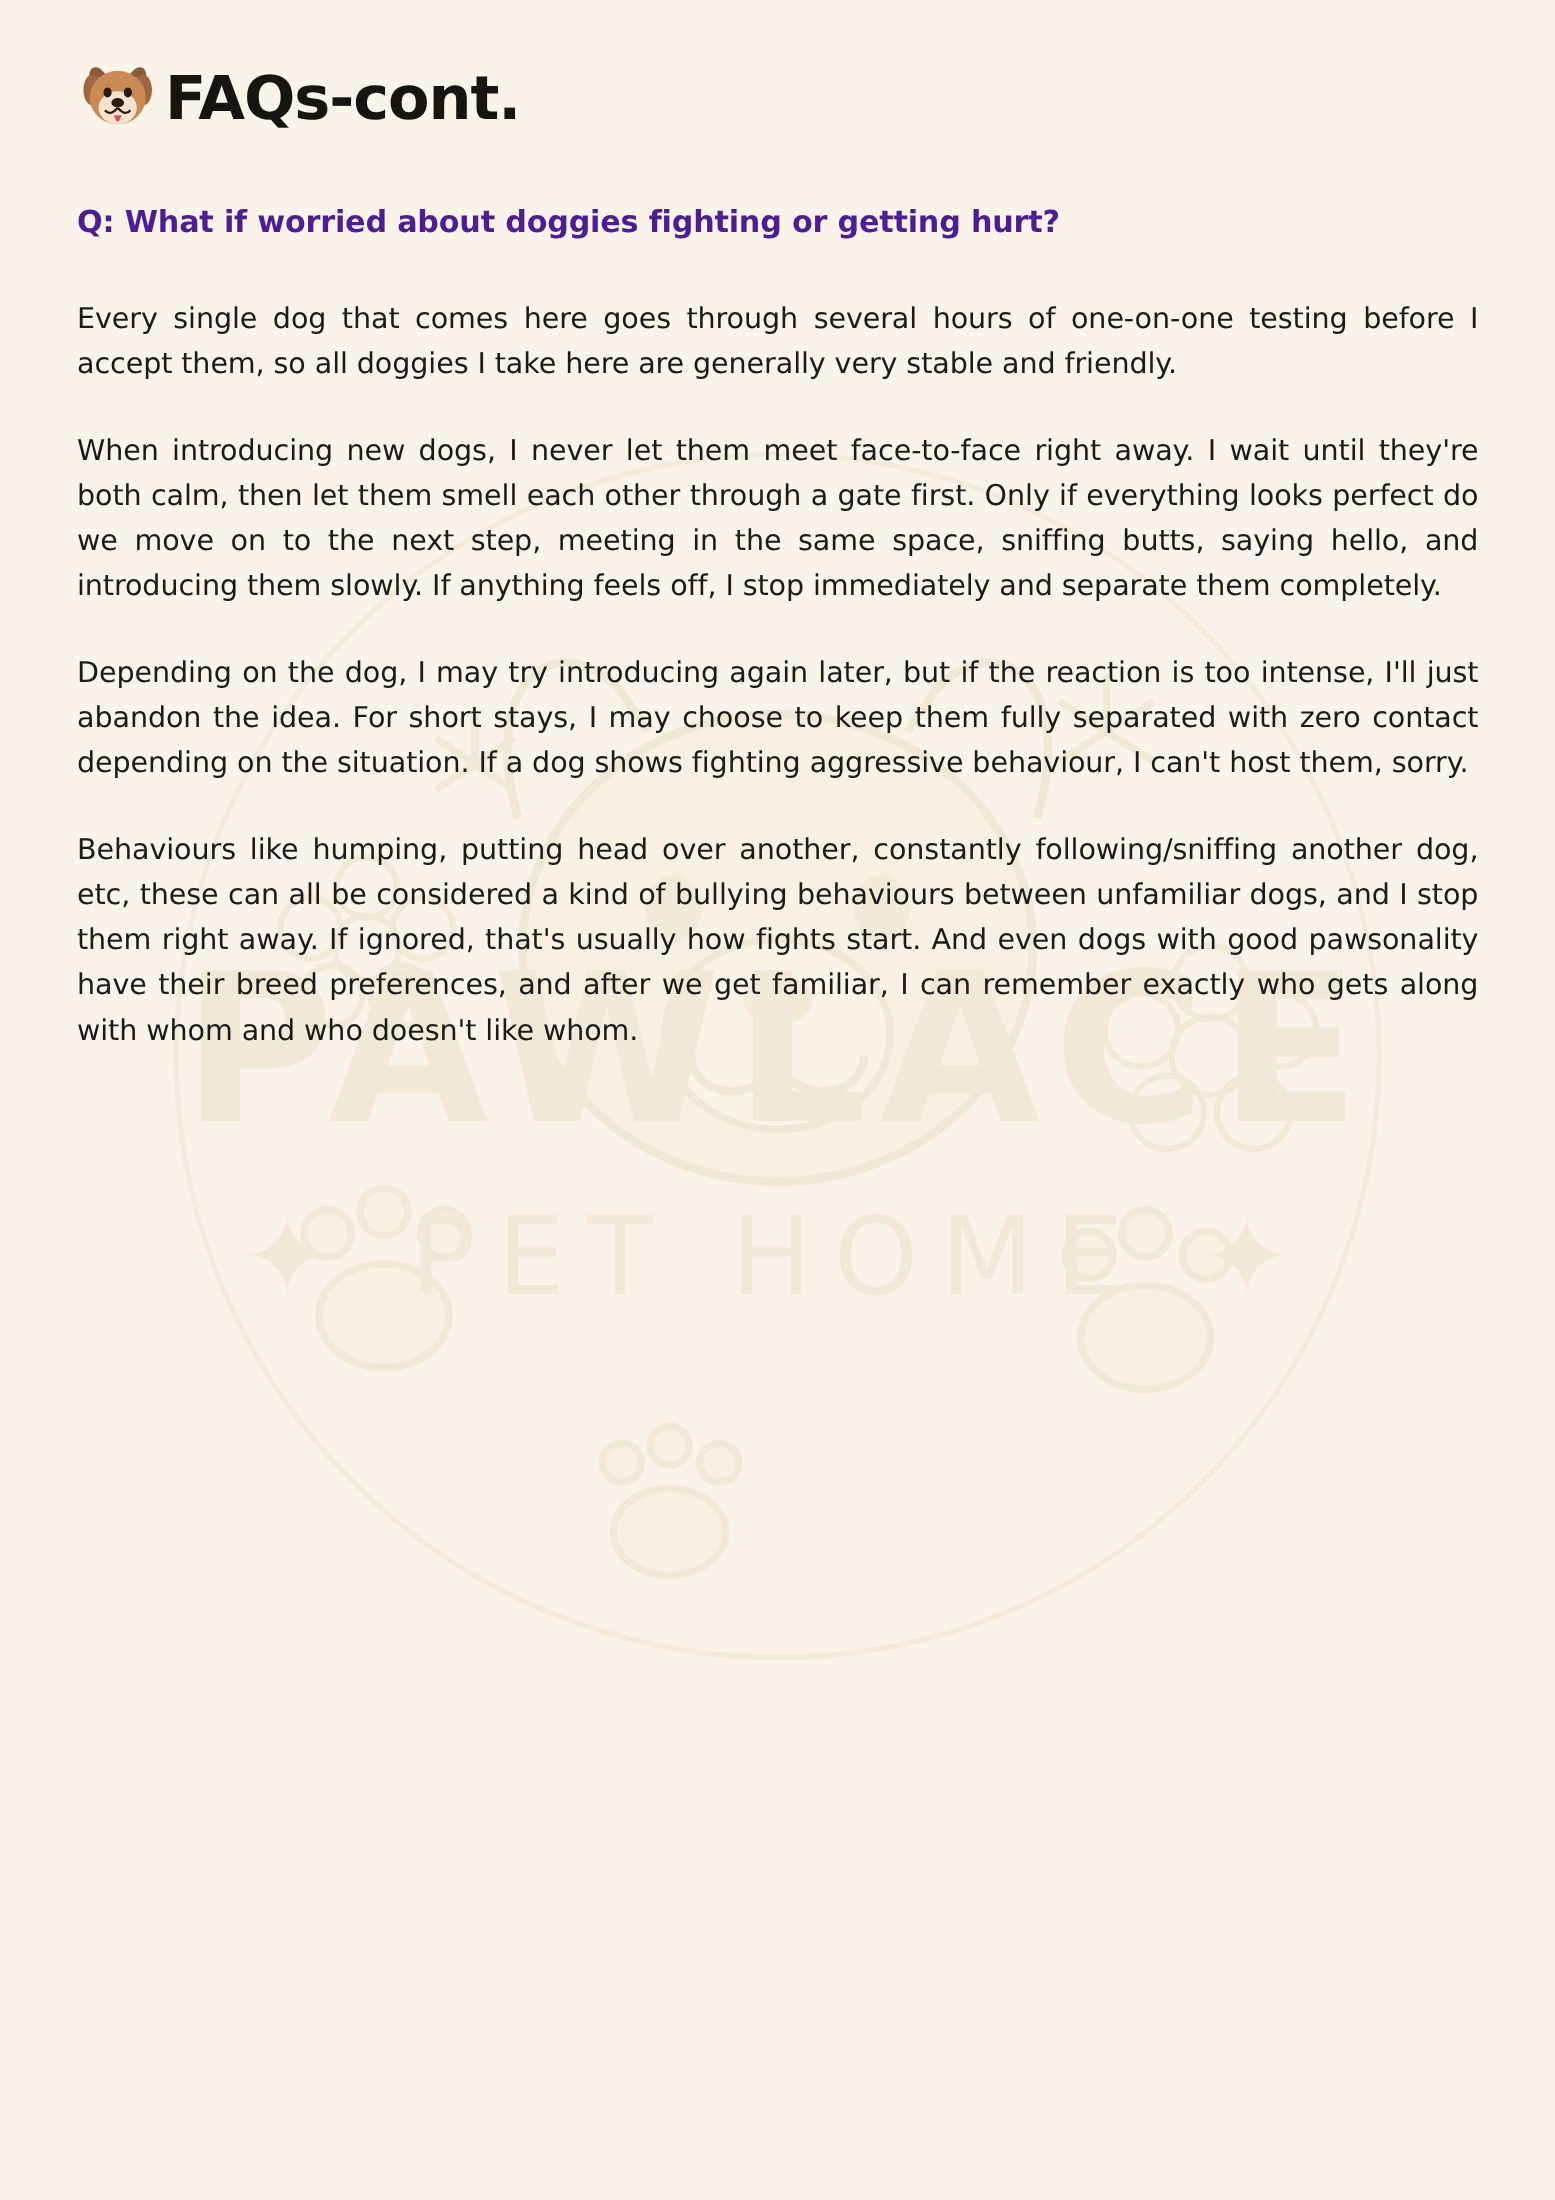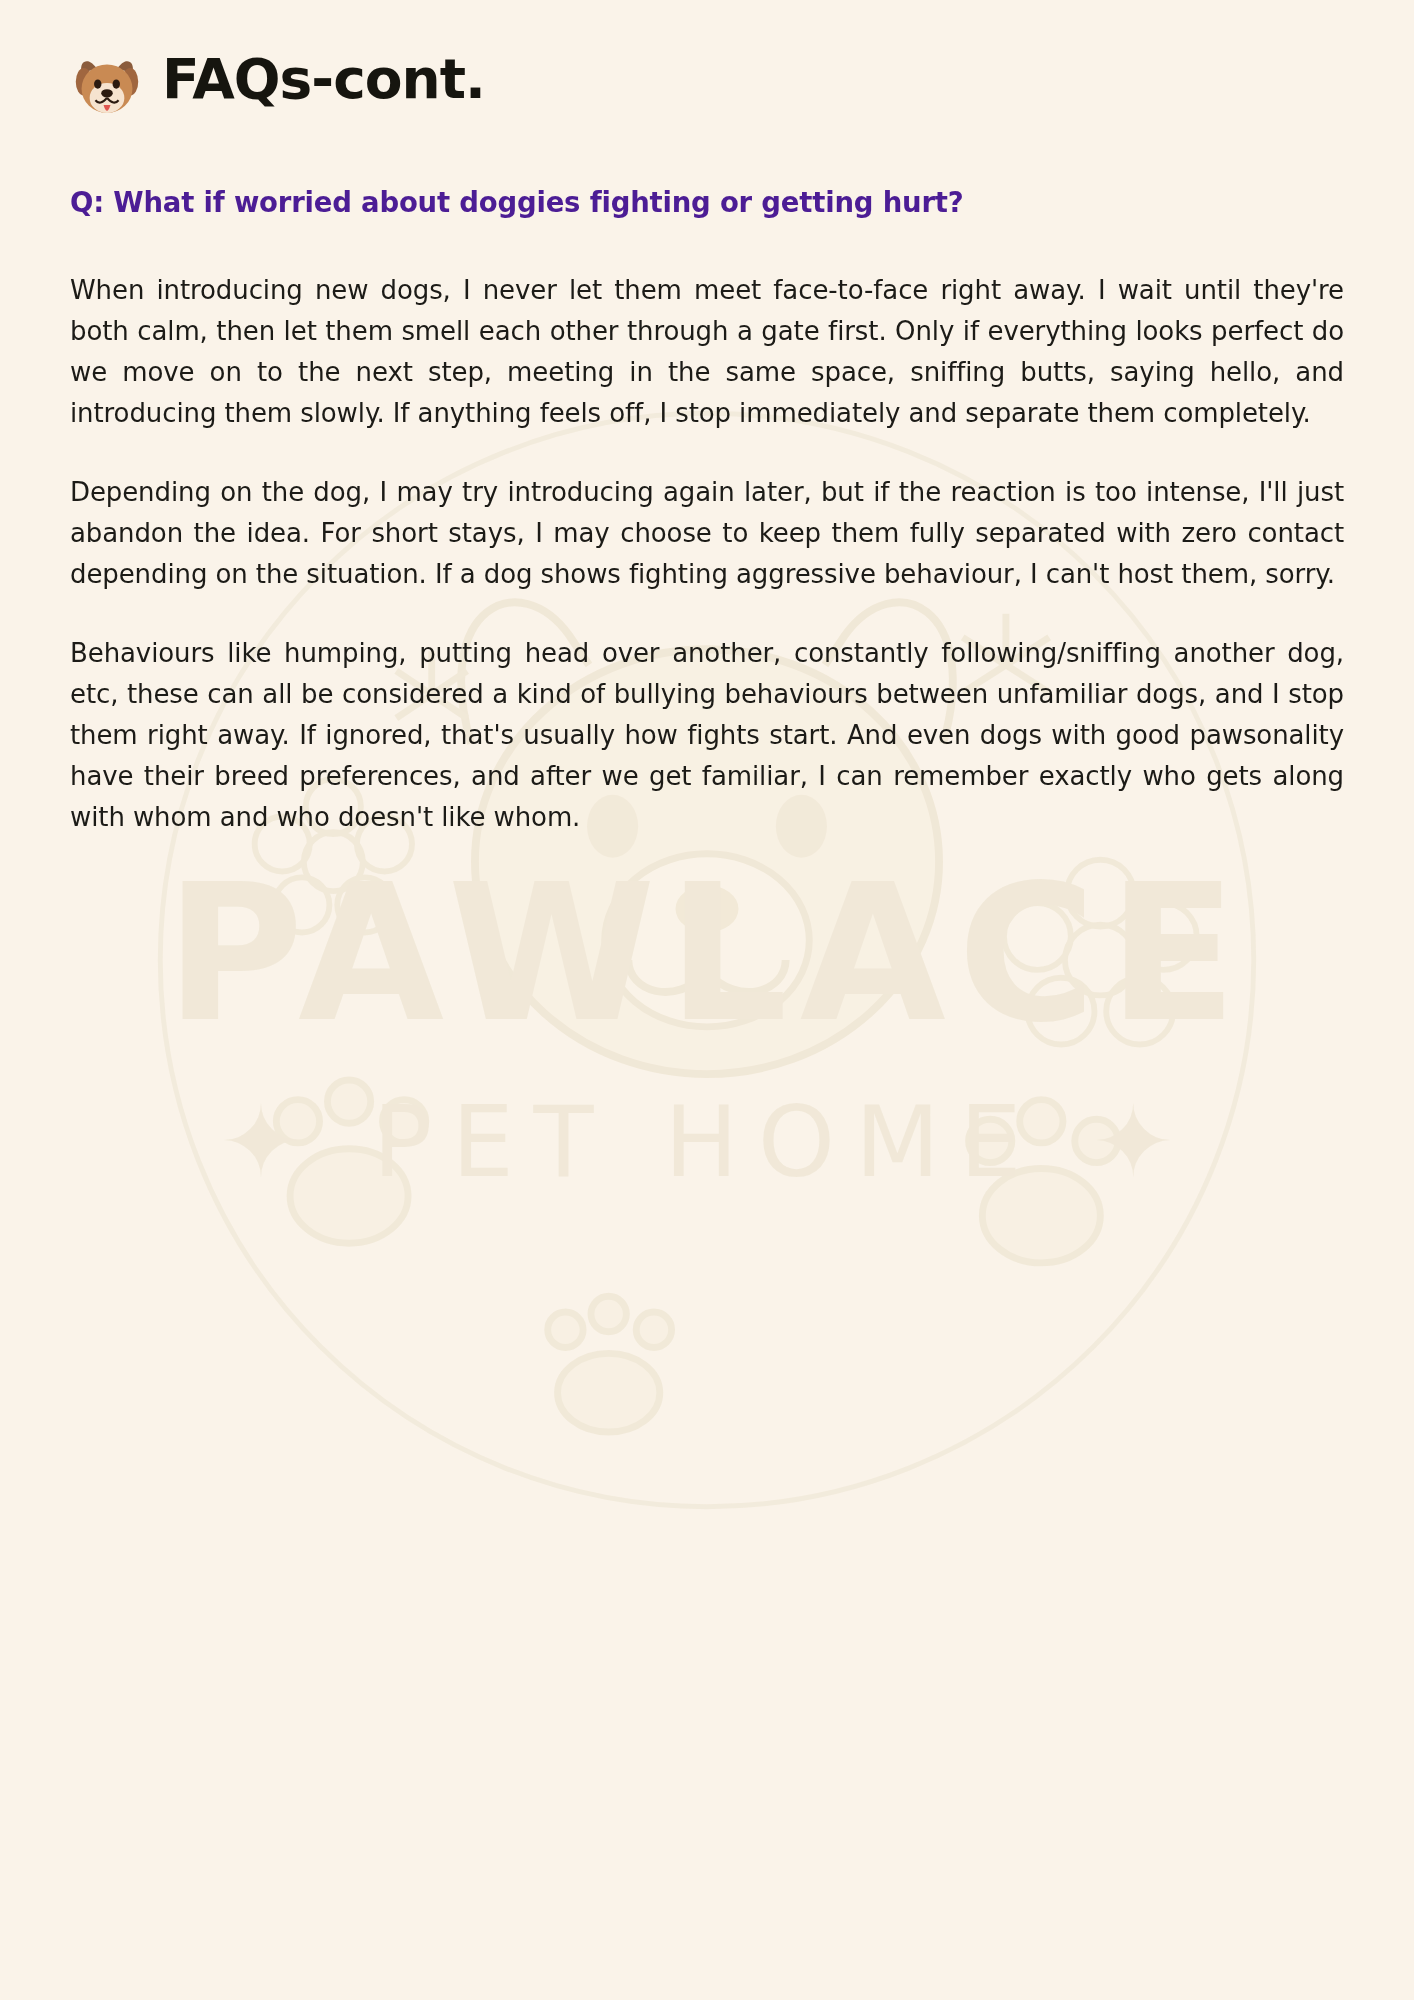--- a/index.html
+++ b/index.html
@@ -38,22 +38,22 @@
   
   .page {
     position: relative;
     z-index: 2;
     padding: 52px 70px 0 70px;
     box-sizing: border-box;
   }
 
   .title-row {
     display: flex;
-    align-items: flex-start;
-    gap: 18px;
+    align-items: center;
+    gap: 6px;
     margin-bottom: 60px;
   }
   .dog-emoji {
     width: 74px;
     height: 74px;
     flex: 0 0 auto;
     position: relative;
     top: 2px;
   }
   .dog-emoji svg { width: 100%; height: 100%; display:block; }
@@ -173,17 +173,18 @@
         <path d="M32 38 q-6 7-10 2" stroke="#2b1a10" stroke-width="1.8" fill="none"></path>
         <path d="M32 38 q6 7 10 2" stroke="#2b1a10" stroke-width="1.8" fill="none"></path>
         <path d="M29 44 q3 10 6 0 z" fill="#e0554f"></path>
       </svg>
     </span>
     <div class="page-title">FAQs-cont.</div>
   </div>
 
   <div class="question">Q: What if worried about doggies fighting or getting hurt?</div>
 
+  <p class="para">Every single dog that comes here goes through several hours of one-on-one testing before I accept them, so all doggies I take here are generally very stable and friendly.</p>
   <p class="para">When introducing new dogs, I never let them meet face-to-face right away. I wait until they're both calm, then let them smell each other through a gate first. Only if everything looks perfect do we move on to the next step, meeting in the same space, sniffing butts, saying hello, and introducing them slowly. If anything feels off, I stop immediately and separate them completely.</p>
   <p class="para">Depending on the dog, I may try introducing again later, but if the reaction is too intense, I'll just abandon the idea. For short stays, I may choose to keep them fully separated with zero contact depending on the situation. If a dog shows fighting aggressive behaviour, I can't host them, sorry.</p>
   <p class="para">Behaviours like humping, putting head over another, constantly following/sniffing another dog, etc, these can all be considered a kind of bullying behaviours between unfamiliar dogs, and I stop them right away. If ignored, that's usually how fights start. And even dogs with good pawsonality have their breed preferences, and after we get familiar, I can remember exactly who gets along with whom and who doesn't like whom.</p>
 
 </div>
 
 </body></html>

